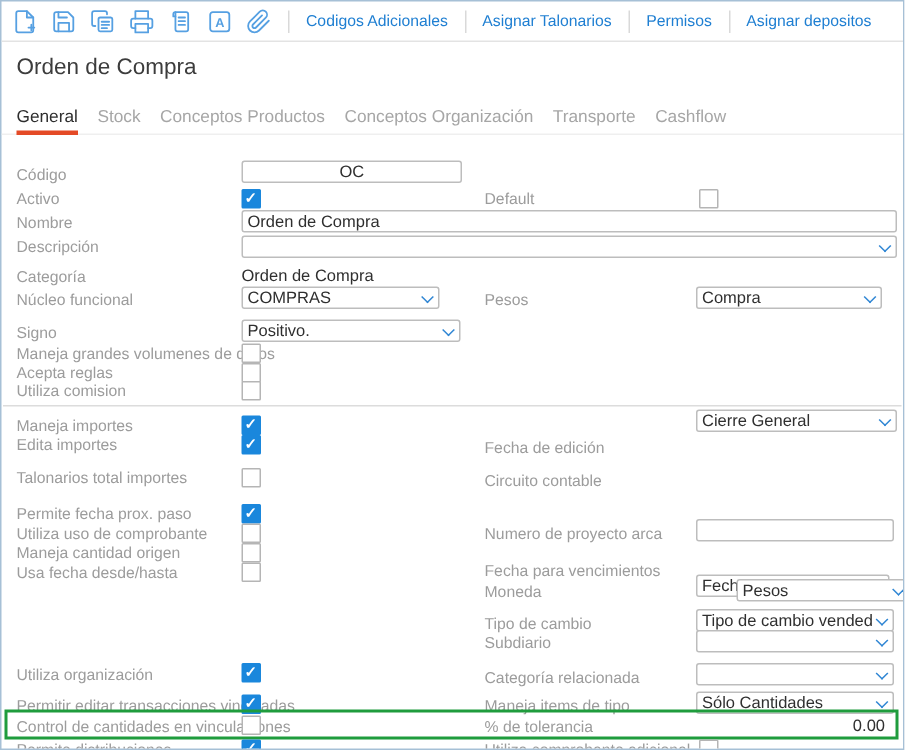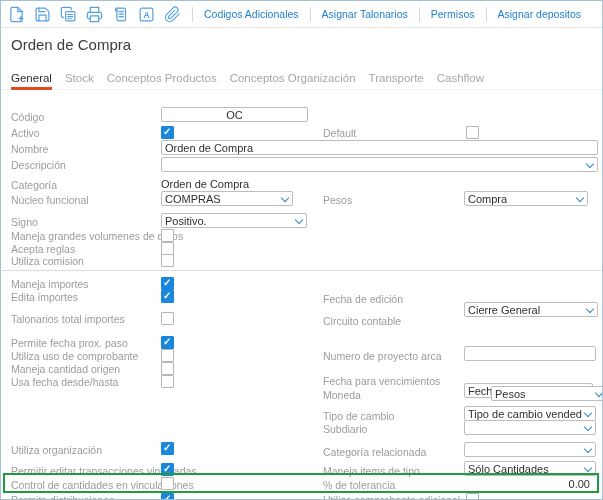--- a/index.html
+++ b/index.html
@@ -169,21 +169,21 @@
   <span class="lbl" style="left:10px;top:254px">Utiliza comision</span>
   <span class="cb" style="left:160px;top:253px"></span>
 
   <div class="divider" style="top:269px"></div>
 
   <span class="lbl" style="left:10px;top:277px">Maneja importes</span>
   <span class="cb checked" style="left:160px;top:276px"></span>
   <span class="lbl" style="left:10px;top:290px">Edita importes</span>
   <span class="cb checked" style="left:160px;top:289px"></span>
   <span class="lbl" style="left:322px;top:292px">Fecha de edición</span>
-  <div class="sel" style="left:463px;top:301px;width:134px">
+  <div class="sel" style="left:463px;top:272px;width:134px">
     <span class="sv">Cierre General</span>
     <span class="chev"></span>
   </div>
 
   <span class="lbl" style="left:10px;top:312px">Talonarios total importes</span>
   <span class="cb" style="left:160px;top:311px"></span>
   <span class="lbl" style="left:322px;top:314px">Circuito contable</span>
 
   <span class="lbl" style="left:10px;top:336px">Permite fecha prox. paso</span>
   <span class="cb checked" style="left:160px;top:335px"></span>

